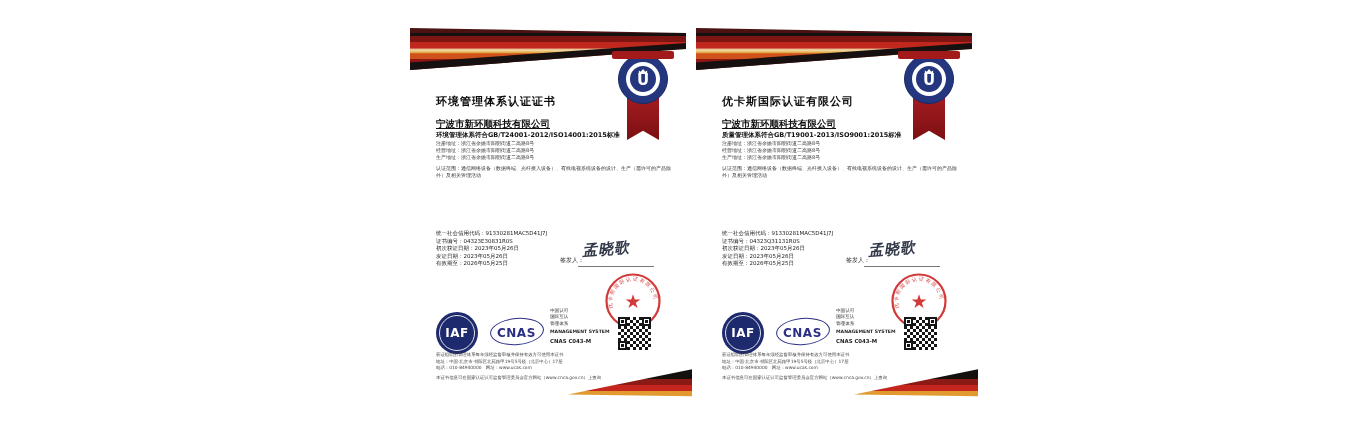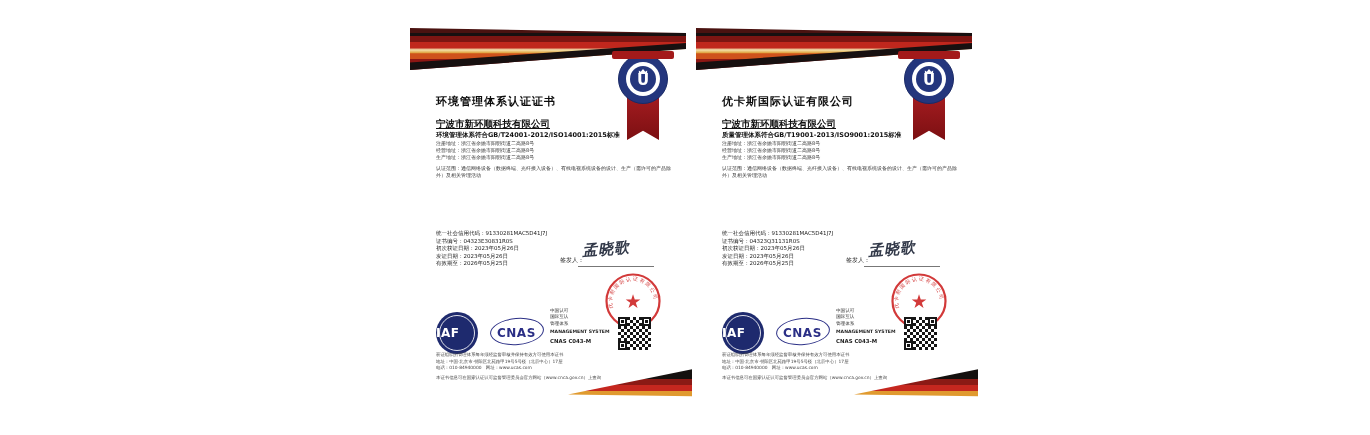--- a/index.html
+++ b/index.html
@@ -45,21 +45,21 @@
   .codes{position:absolute;left:26px;top:214px;font-size:5.5px;line-height:7.6px;color:#222;}
 
   .signer{position:absolute;left:150px;top:240px;font-size:6px;color:#222;}
   .signature{position:absolute;left:172px;top:224px;font-size:15px;font-weight:bold;font-style:italic;
     font-family:"DejaVu Serif","Liberation Serif",serif;color:#323949;transform:rotate(-5deg);letter-spacing:1px;}
   .sig-line{position:absolute;left:168px;top:250px;width:76px;border-bottom:1px solid #777;}
 
   .stamp{position:absolute;left:194px;top:256px;width:58px;height:58px;opacity:.93;}
 
   .iaf{position:absolute;left:26px;top:296px;width:42px;height:42px;border-radius:50%;background:#1e2a6e;
-    display:flex;align-items:center;}
+    display:flex;align-items:center;justify-content:center;}
   .iaf-ring{position:absolute;inset:3px;border:1px solid rgba(255,255,255,.85);border-radius:50%;}
   .iaf-text{color:#fff;font-weight:bold;font-size:12px;letter-spacing:.5px;}
 
   .cnas{position:absolute;left:82px;top:305px;width:52px;height:24px;padding-left:44px;}
   .cnas-ellipse{position:absolute;left:-2px;top:-3px;width:54px;height:27px;border:1.6px solid #2b2f86;
     border-radius:50%;transform:rotate(-5deg);box-sizing:border-box;}
   .cnas-text{position:absolute;left:5px;top:5px;color:#2b2f86;font-weight:bold;font-size:12px;letter-spacing:.5px;}
 
   .accred{position:absolute;left:140px;top:292px;font-size:4.6px;line-height:6.4px;color:#222;}
   .accred .en{font-weight:bold;margin-top:2px;}

